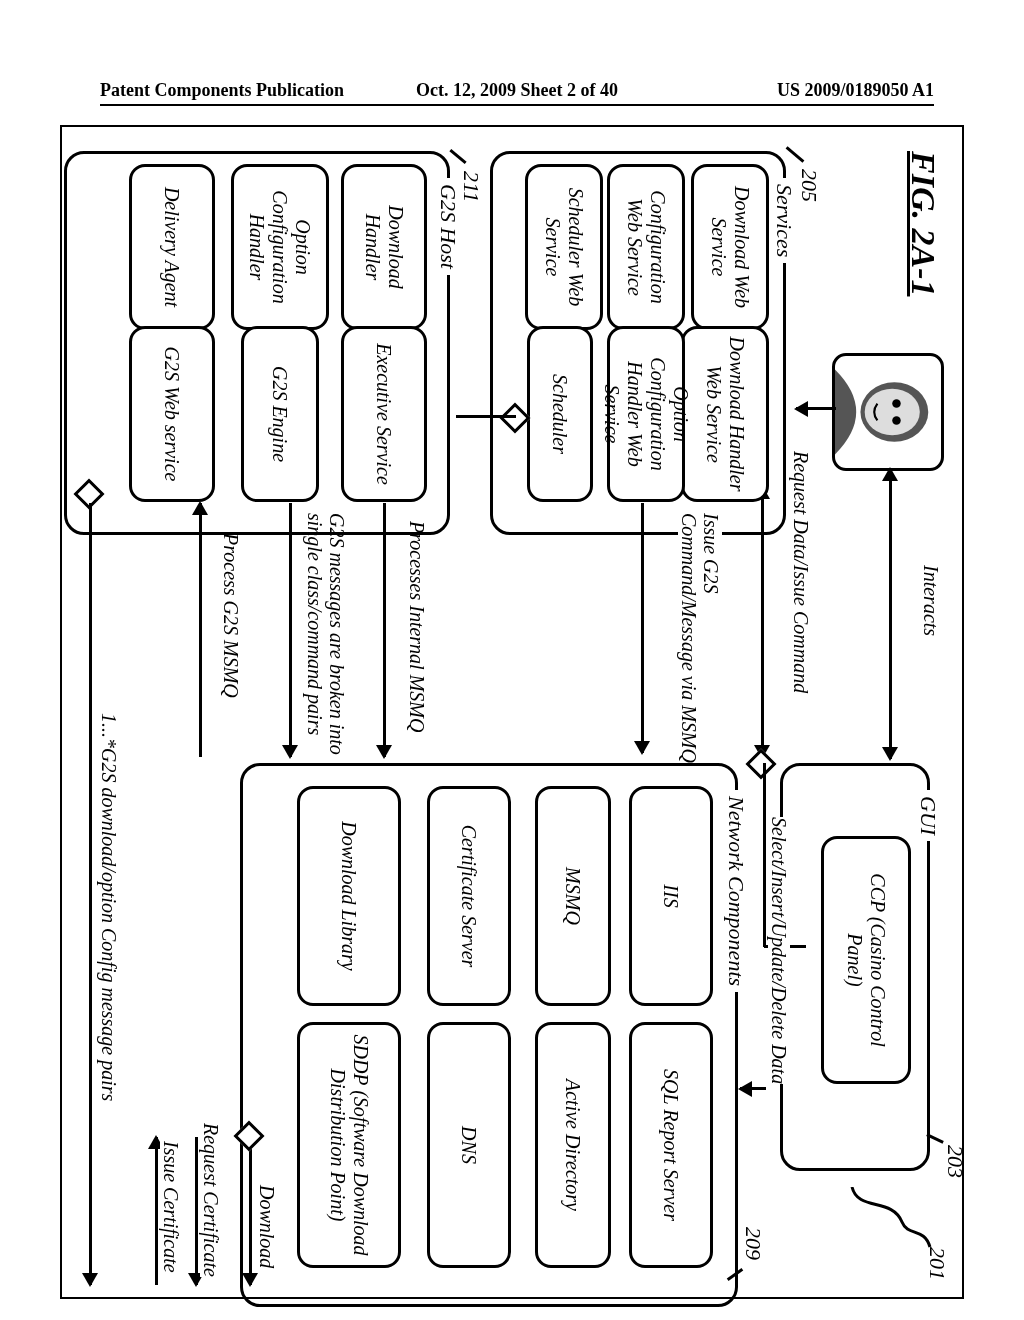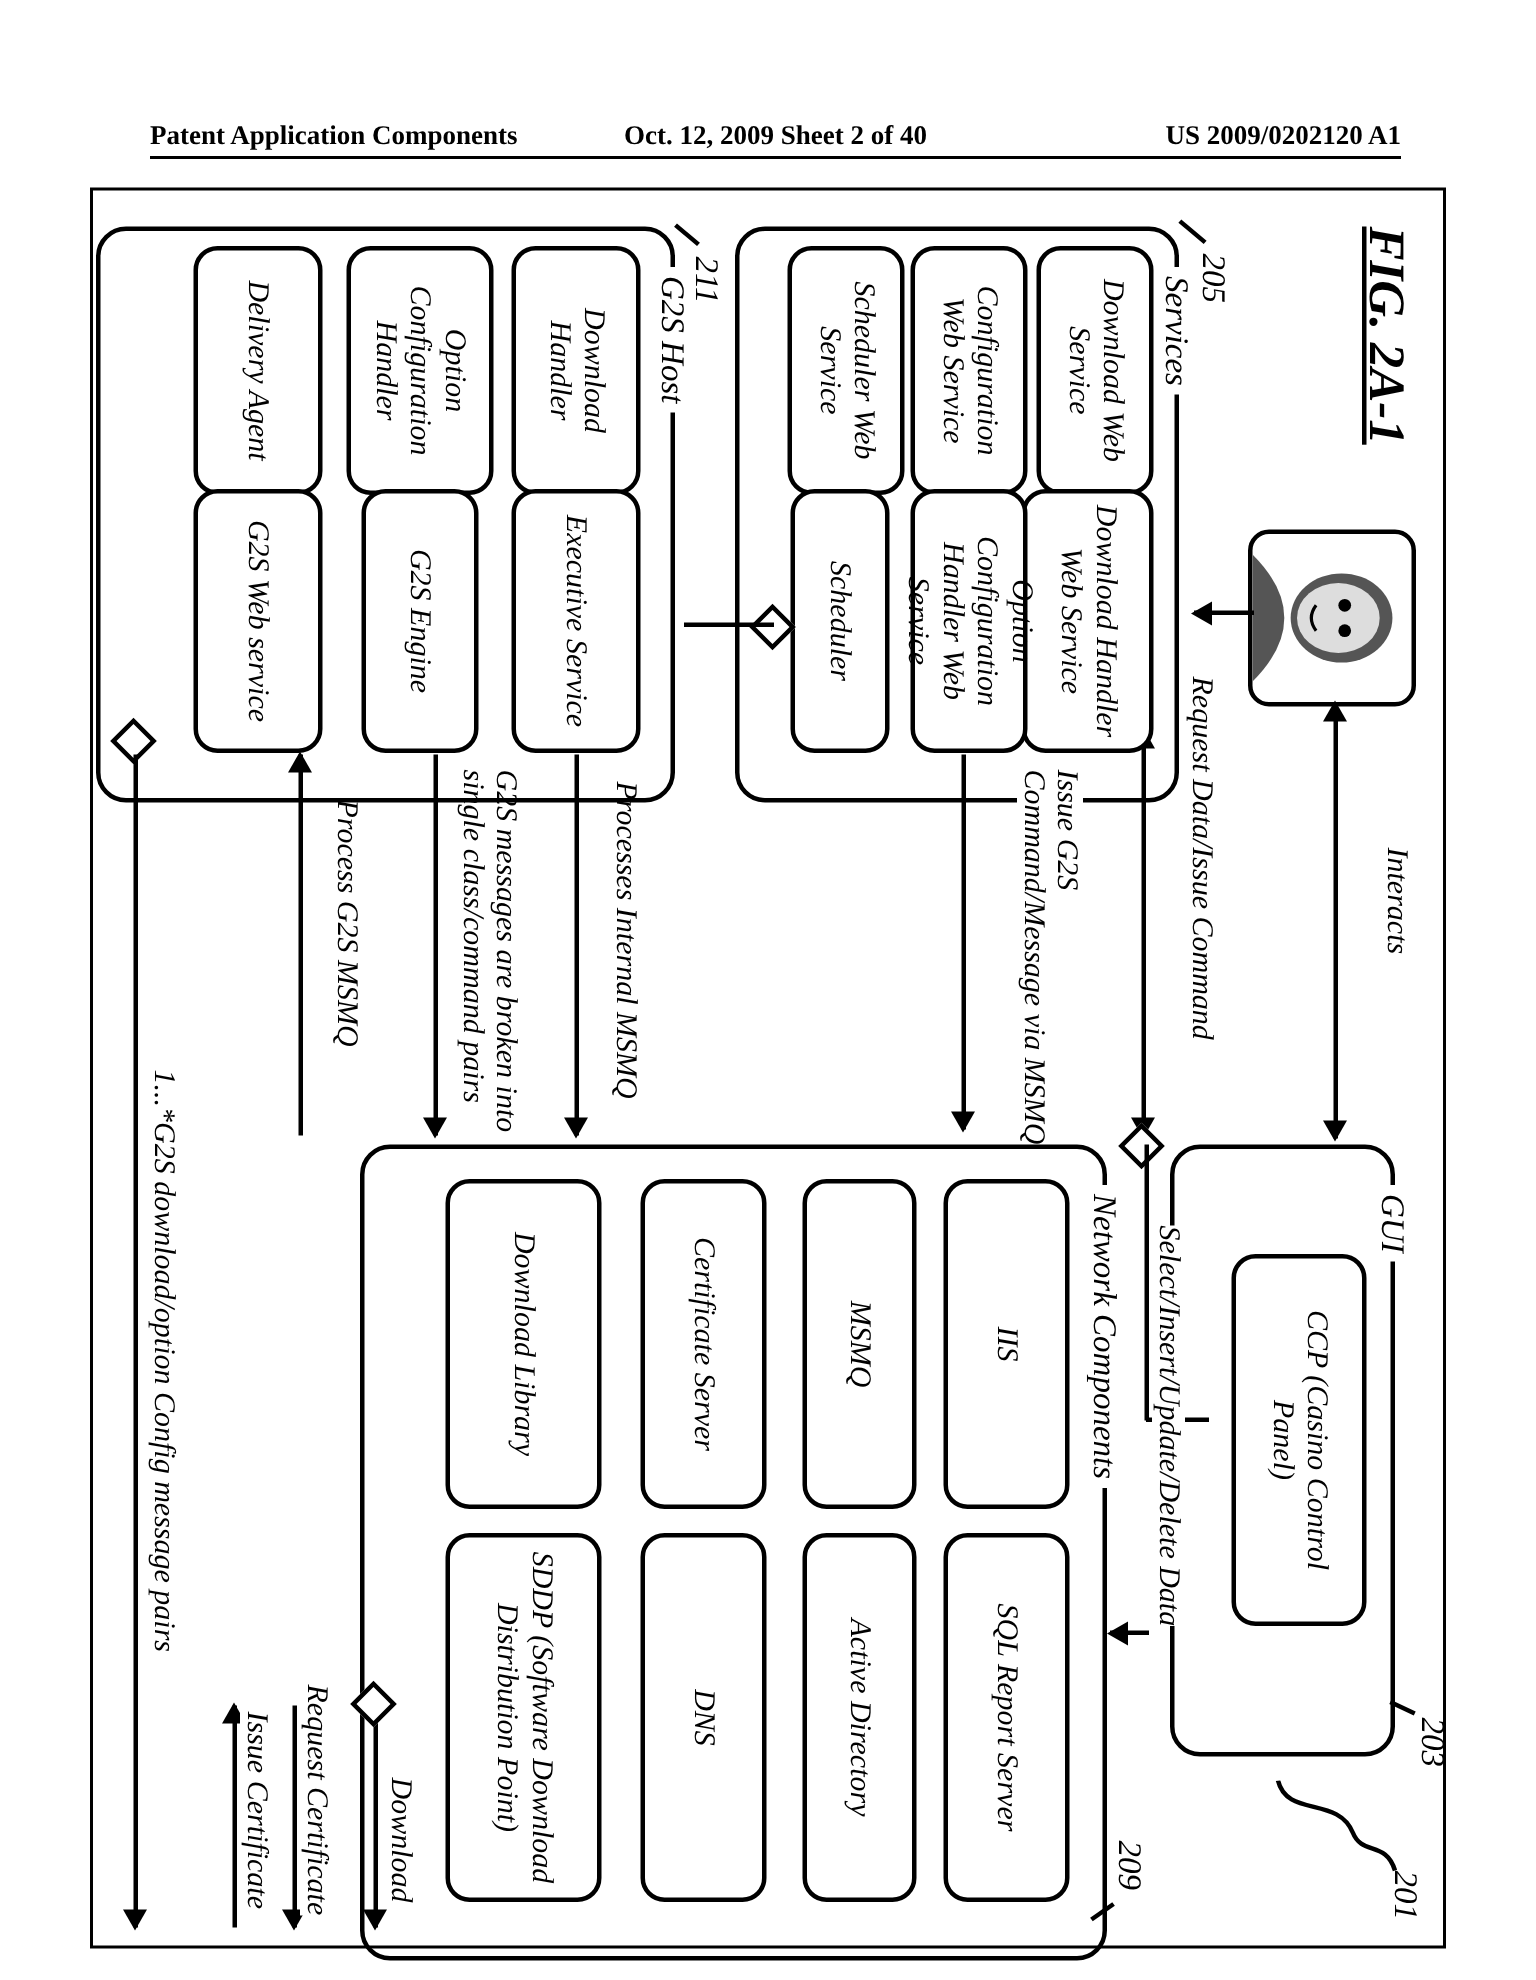--- a/index.html
+++ b/index.html
@@ -170,23 +170,23 @@
   .squiggle {
     position: absolute;
     width: 70px; height: 90px;
   }
 </style>
 </head>
 <body>
 
 <div class="page">
   <div class="hdr">
-    <span class="hdr-left">Patent Application Components</span>
+    <span class="hdr-left">Patent Components Publication</span>
     <span class="hdr-mid">Oct. 12, 2009  Sheet 2 of 40</span>
-    <span class="hdr-right">US 2009/0202120 A1</span>
+    <span class="hdr-right">US 2009/0189050 A1</span>
   </div>
   <div class="hdr-line"></div>
 
   <div class="frame">
     <div class="diagram-rotated">
       <div class="diagram">
 
         <div class="fig-title">FIG. 2A-1</div>
 
         <div class="face-box" style="left:226px; top:18px; width:112px; height:106px;">

